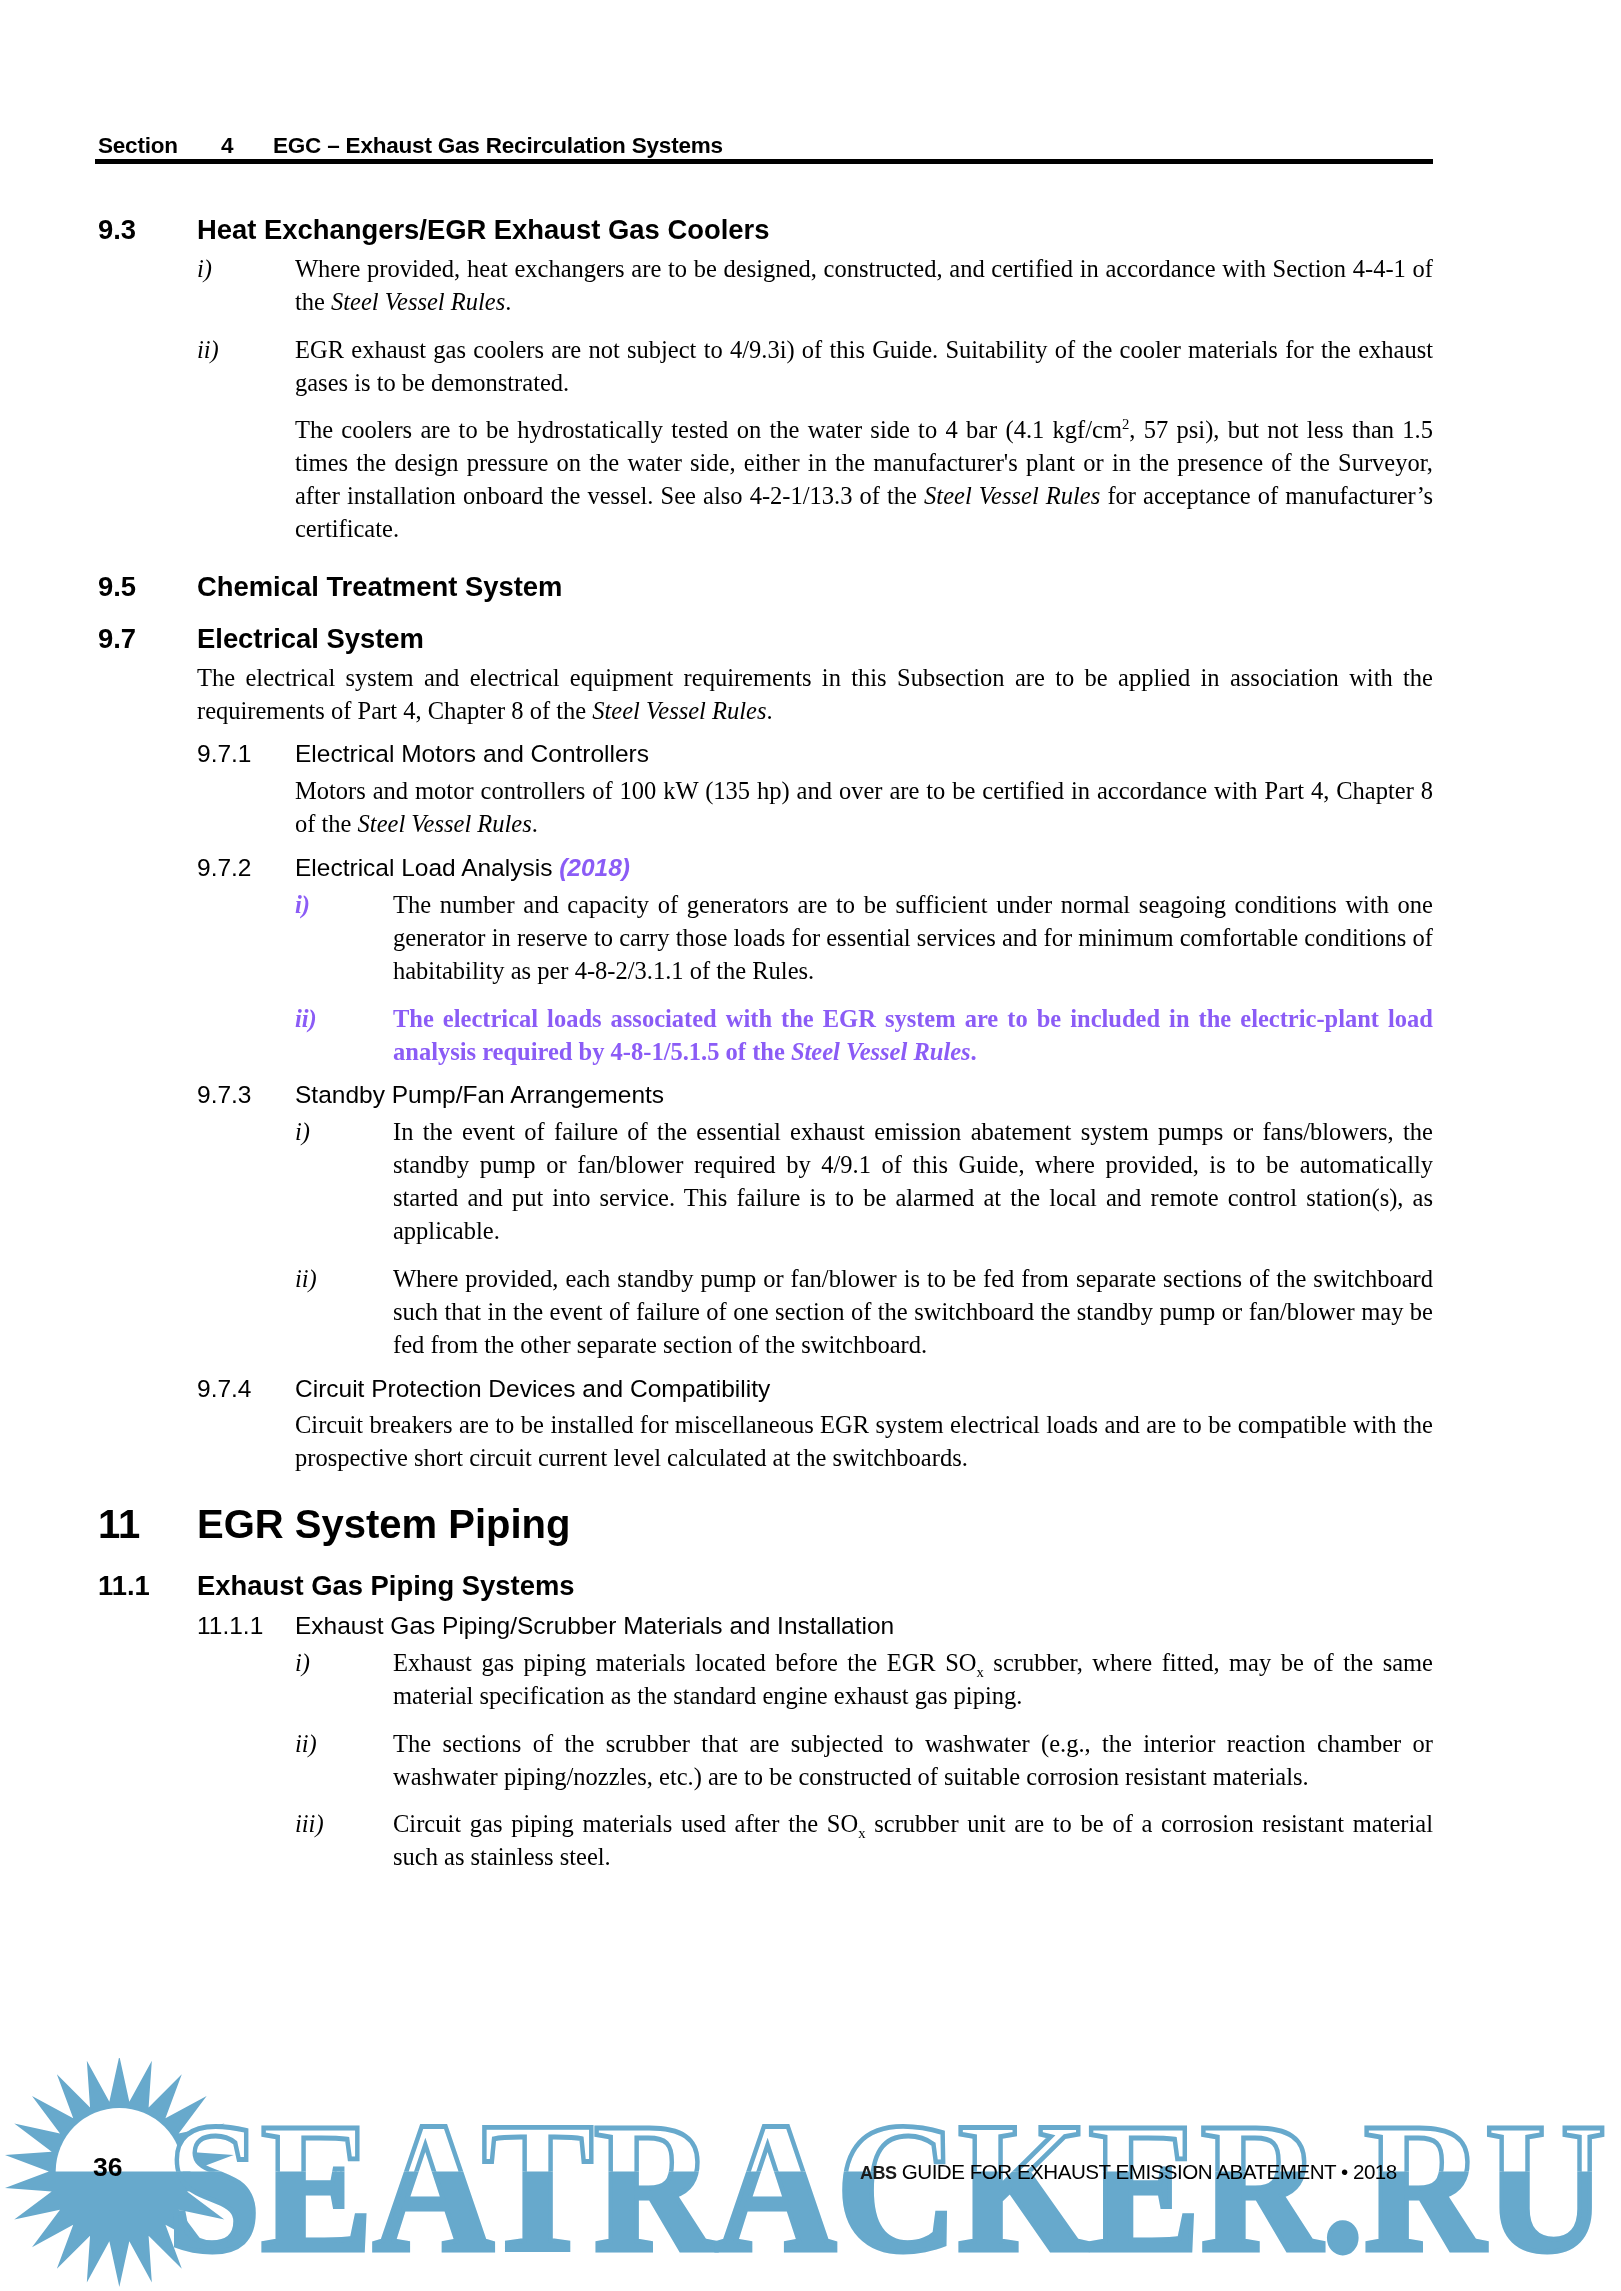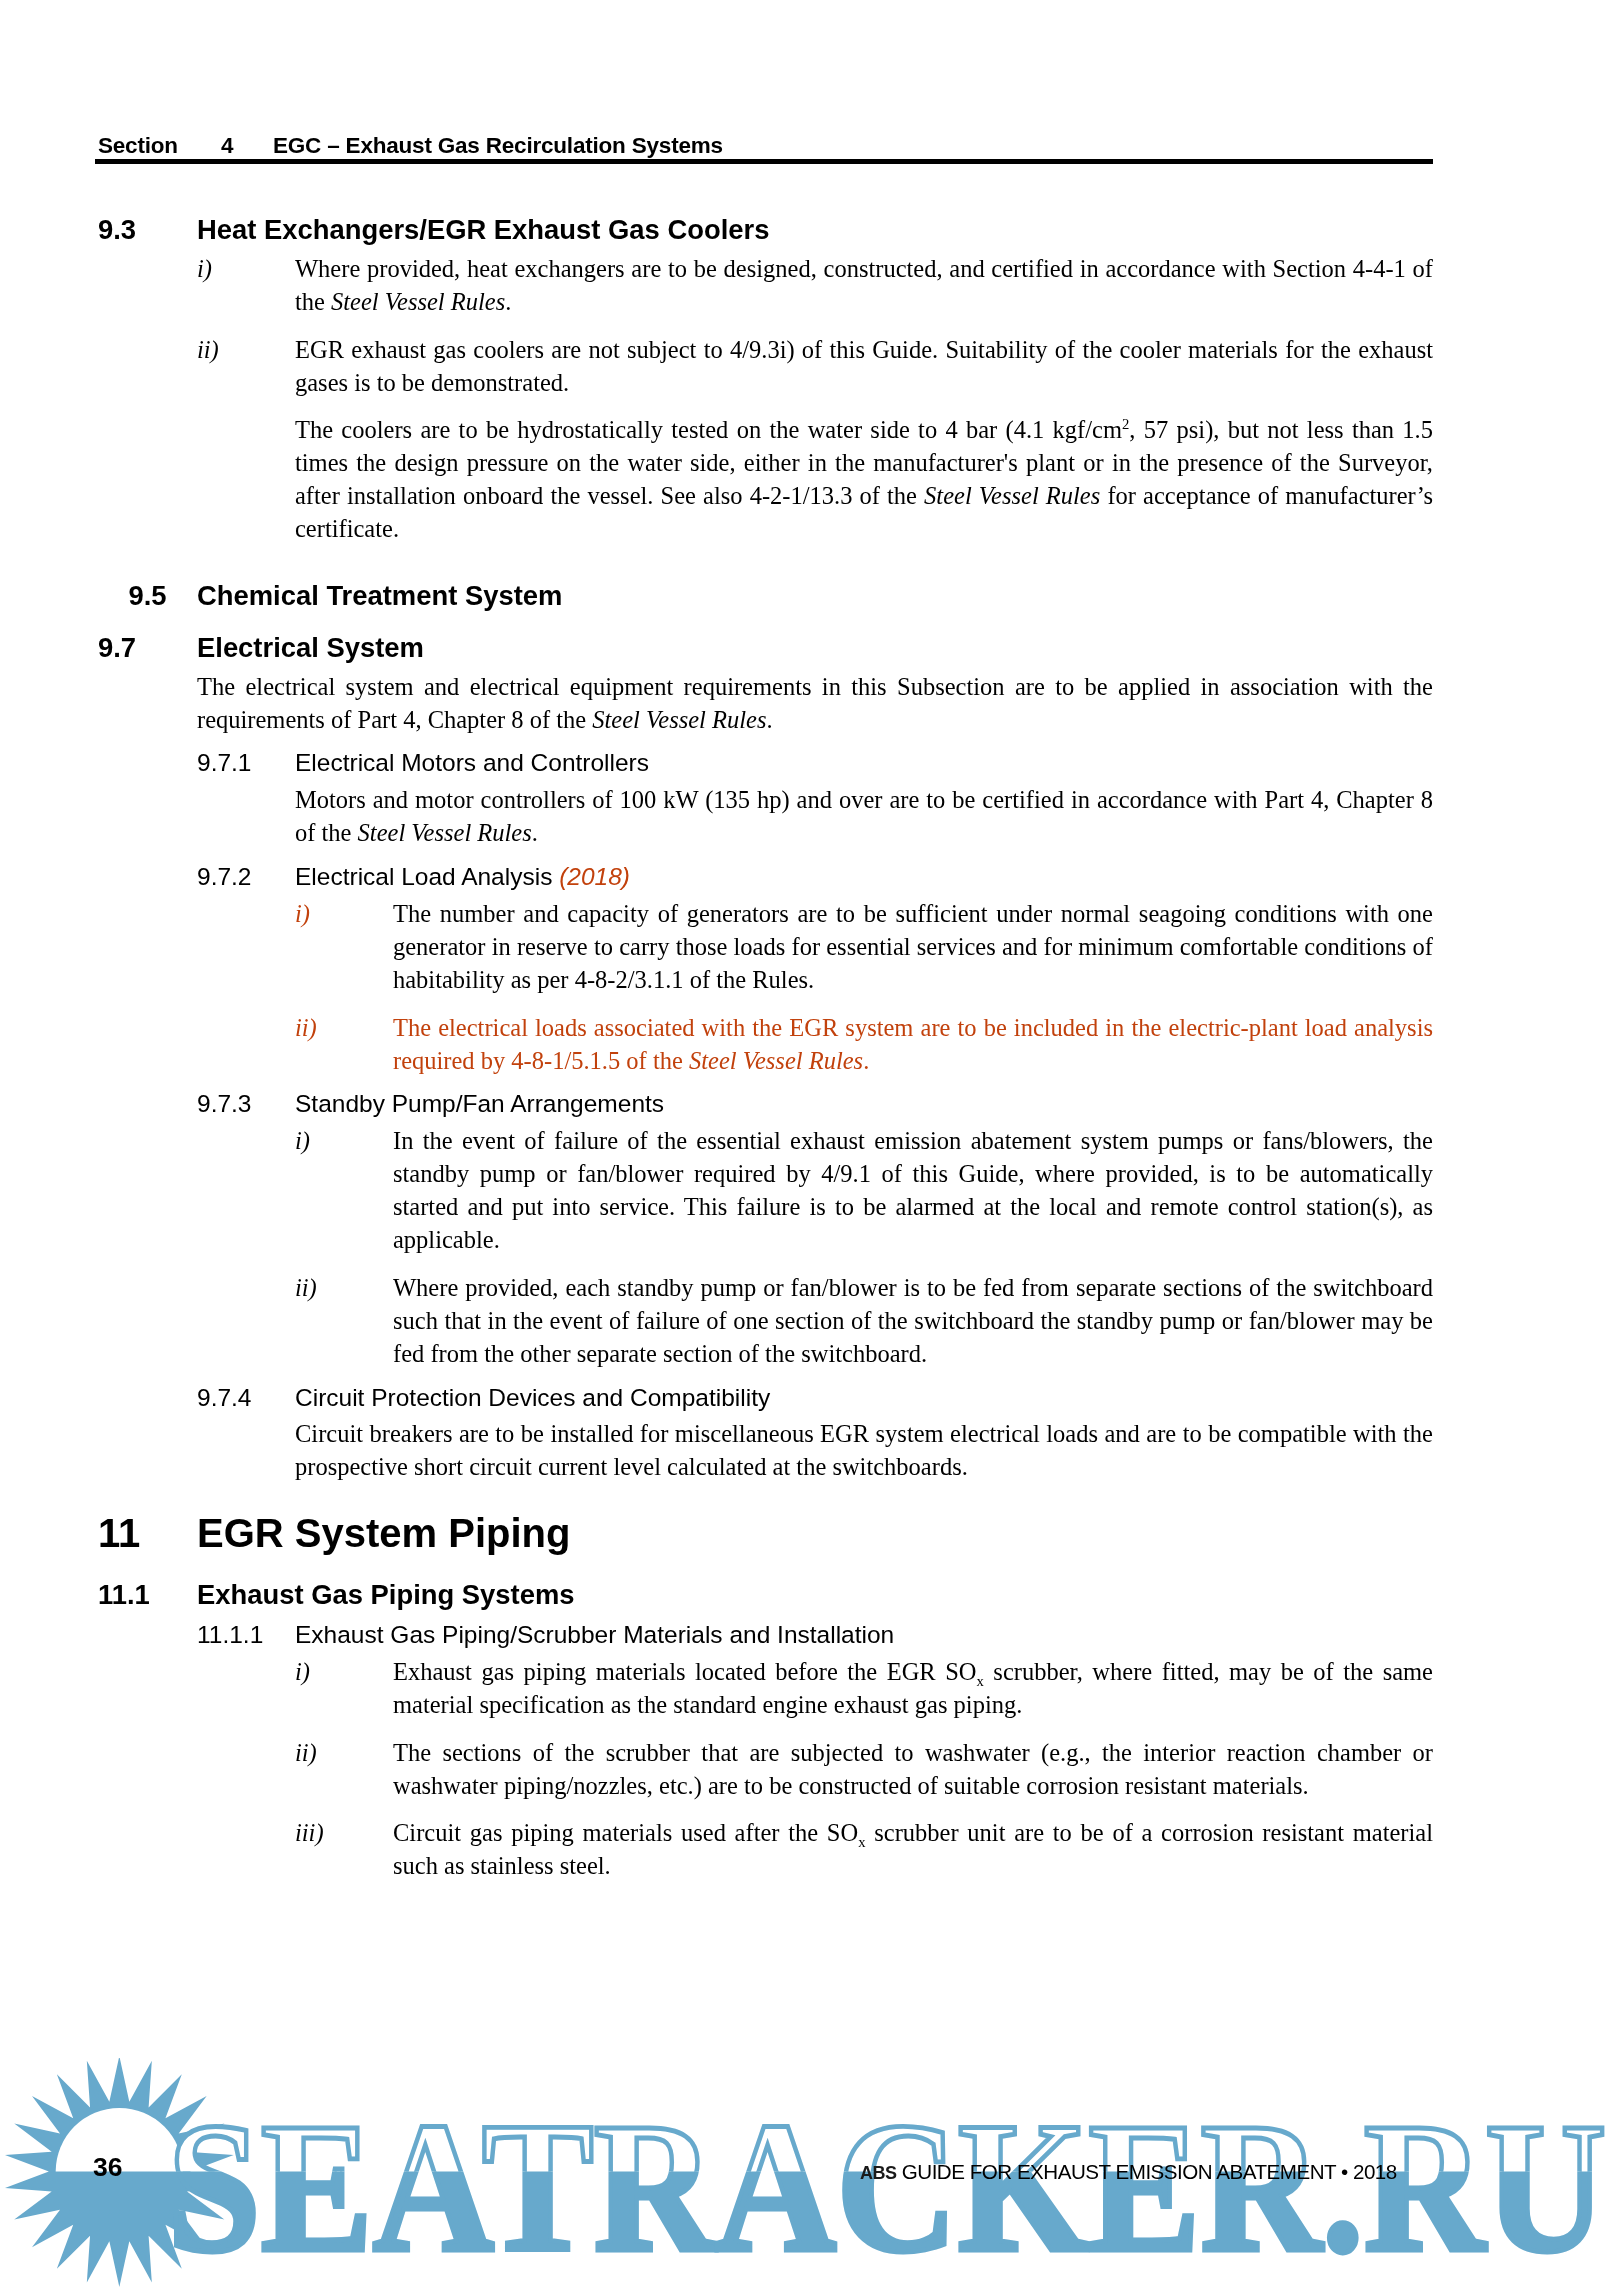--- a/index.html
+++ b/index.html
@@ -17,21 +17,21 @@
   .h2 { font-family: "Liberation Sans", sans-serif; font-weight: bold; font-size: 27.4px; display: flex; margin: 0; }
   .h2 .num { width: 99px; flex: none; }
   .h1 { font-family: "Liberation Sans", sans-serif; font-weight: bold; font-size: 40px; display: flex; margin: 0; }
   .h1 .num { width: 99px; flex: none; }
   .h3 { font-family: "Liberation Sans", sans-serif; font-size: 24.5px; display: flex; margin: 0 0 0 99px; }
   .h3 .num { width: 98px; flex: none; }
   .para { font-family: "Liberation Serif", serif; font-size: 24.5px; line-height: 33px; text-align: justify; }
   .item { display: flex; font-family: "Liberation Serif", serif; font-size: 24.5px; line-height: 33px; }
   .item .lbl { flex: none; font-style: italic; width: 98px; }
   .item .txt { flex: 1; text-align: justify; }
-  .red { color: #c2410c; }
+  .red { color: #8b5cf6; font-weight: bold; }
   .it { font-style: italic; }
   sup, sub { font-size: 14.7px; line-height: 0; }
 
   .footer { position: absolute; left: 0; top: 2058px; width: 1621px; height: 233px; }
   .wm-svg { position: absolute; left: 0; top: 0; }
   .pagenum { position: absolute; left: 93px; top: 94px; font-size: 26.5px; font-weight: bold; font-family: "Liberation Sans", sans-serif; }
   .guide { position: absolute; left: 860px; top: 102px; font-family: "Liberation Sans", sans-serif; font-size: 20.6px; letter-spacing: -0.5px; white-space: nowrap; }
   .guide .abs { font-weight: 900; font-size: 18px; color: #1a1a1a; }
 </style>
 </head>
@@ -55,21 +55,21 @@
         <span class="lbl">i)</span>
         <span class="txt"><span>Where provided, heat exchangers are to be designed, constructed, and certified in accordance with Section 4-4-1 of the </span><span class="it">Steel Vessel Rules</span><span>.</span></span>
       </div>
       <div class="item" style="margin-top:14.7px;">
         <span class="lbl">ii)</span>
         <span class="txt">EGR exhaust gas coolers are not subject to 4/9.3i) of this Guide. Suitability of the cooler materials for the exhaust gases is to be demonstrated.</span>
       </div>
       <div class="para" style="margin-left:98px; margin-top:14.7px;"><span>The coolers are to be hydrostatically tested on the water side to 4 bar (4.1 kgf/cm</span><sup>2</sup><span>, 57 psi), but not less than 1.5 times the design pressure on the water side, either in the manufacturer's plant or in the presence of the Surveyor, after installation onboard the vessel. See also 4-2-1/13.3 of the </span><span class="it">Steel Vessel Rules</span><span> for acceptance of manufacturer’s certificate.</span></div>
     </div>
 
-    <div class="h2" style="margin-top:35px;text-align:center;">
+    <div class="h2" style="margin-top:26px;">
       <span class="num">9.5</span>
       <span>Chemical Treatment System</span>
     </div>
 
     <div class="h2" style="margin-top:19.6px;">
       <span class="num">9.7</span>
       <span>Electrical System</span>
     </div>
     <div class="para" style="margin-left:99px; margin-top:5.9px;"><span>The electrical system and electrical equipment requirements in this Subsection are to be applied in association with the requirements of Part 4, Chapter 8 of the </span><span class="it">Steel Vessel Rules</span><span>.</span></div>
 

